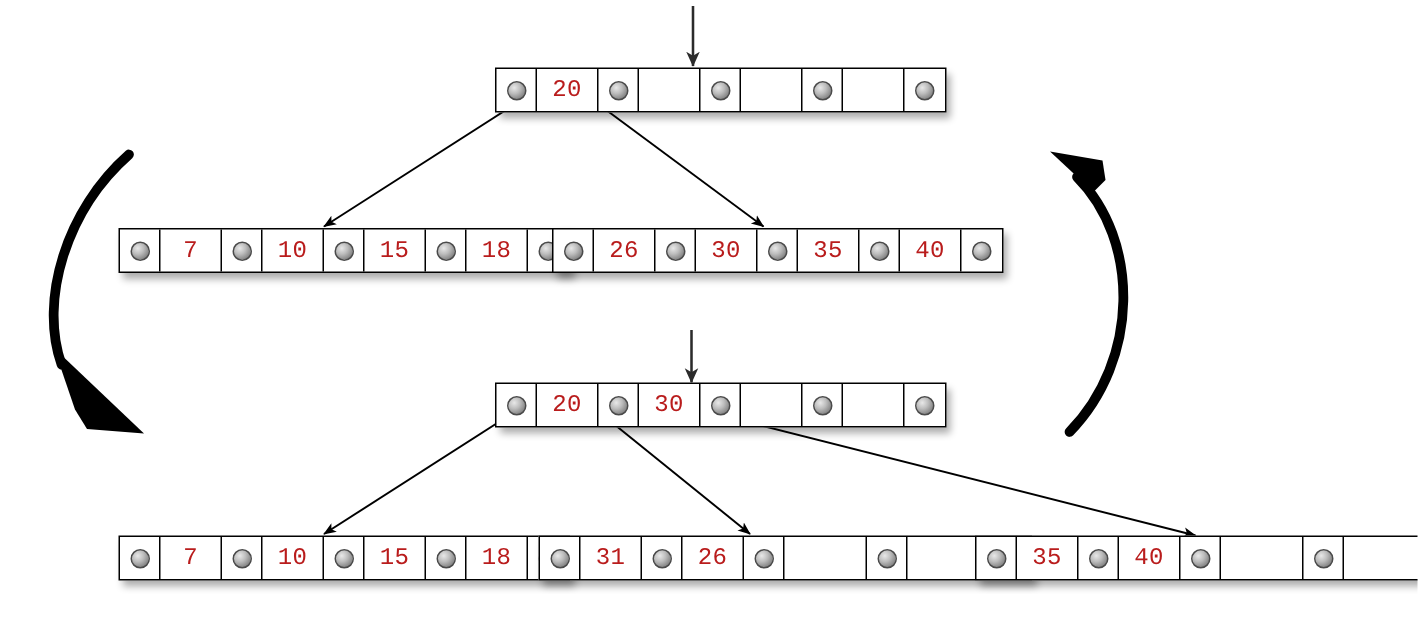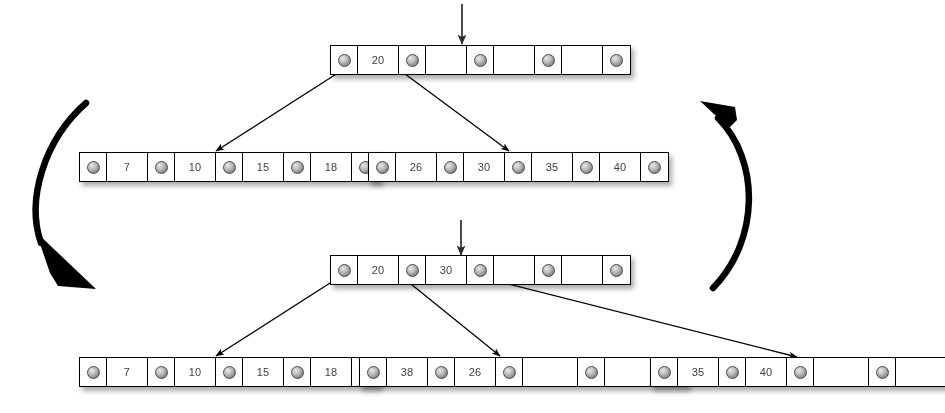--- a/index.html
+++ b/index.html
@@ -52,23 +52,24 @@
   .cell:last-child {
     border-right: none;
   }
   .cell.ptr {
     width: 27px;
     flex: 0 0 27px;
   }
   .cell.key {
     width: 41px;
     flex: 0 0 41px;
-    font-size: 11px;
-    color: #404040;
+    font-size: 16px;
+    color: #b91c1c;
     letter-spacing: 0.2px;
+    font-family: Liberation Mono, monospace;
   }
   .cell.key.wide {
     width: 55px;
     flex: 0 0 55px;
   }
   
   .ptr-dot {
     width: 11px;
     height: 11px;
     border-radius: 50%;
@@ -222,21 +223,21 @@
     <div class="cell key">18</div>
     <div class="cell ptr">
       <span class="ptr-dot"></span>
     </div>
   </div>
 
   <div class="btree-node" style="left:359px; top:357px; height:30px;">
     <div class="cell ptr">
       <span class="ptr-dot"></span>
     </div>
-    <div class="cell key">38</div>
+    <div class="cell key">31</div>
     <div class="cell ptr">
       <span class="ptr-dot"></span>
     </div>
     <div class="cell key">26</div>
     <div class="cell ptr">
       <span class="ptr-dot"></span>
     </div>
     <div class="cell key wide"></div>
     <div class="cell ptr">
       <span class="ptr-dot"></span>

